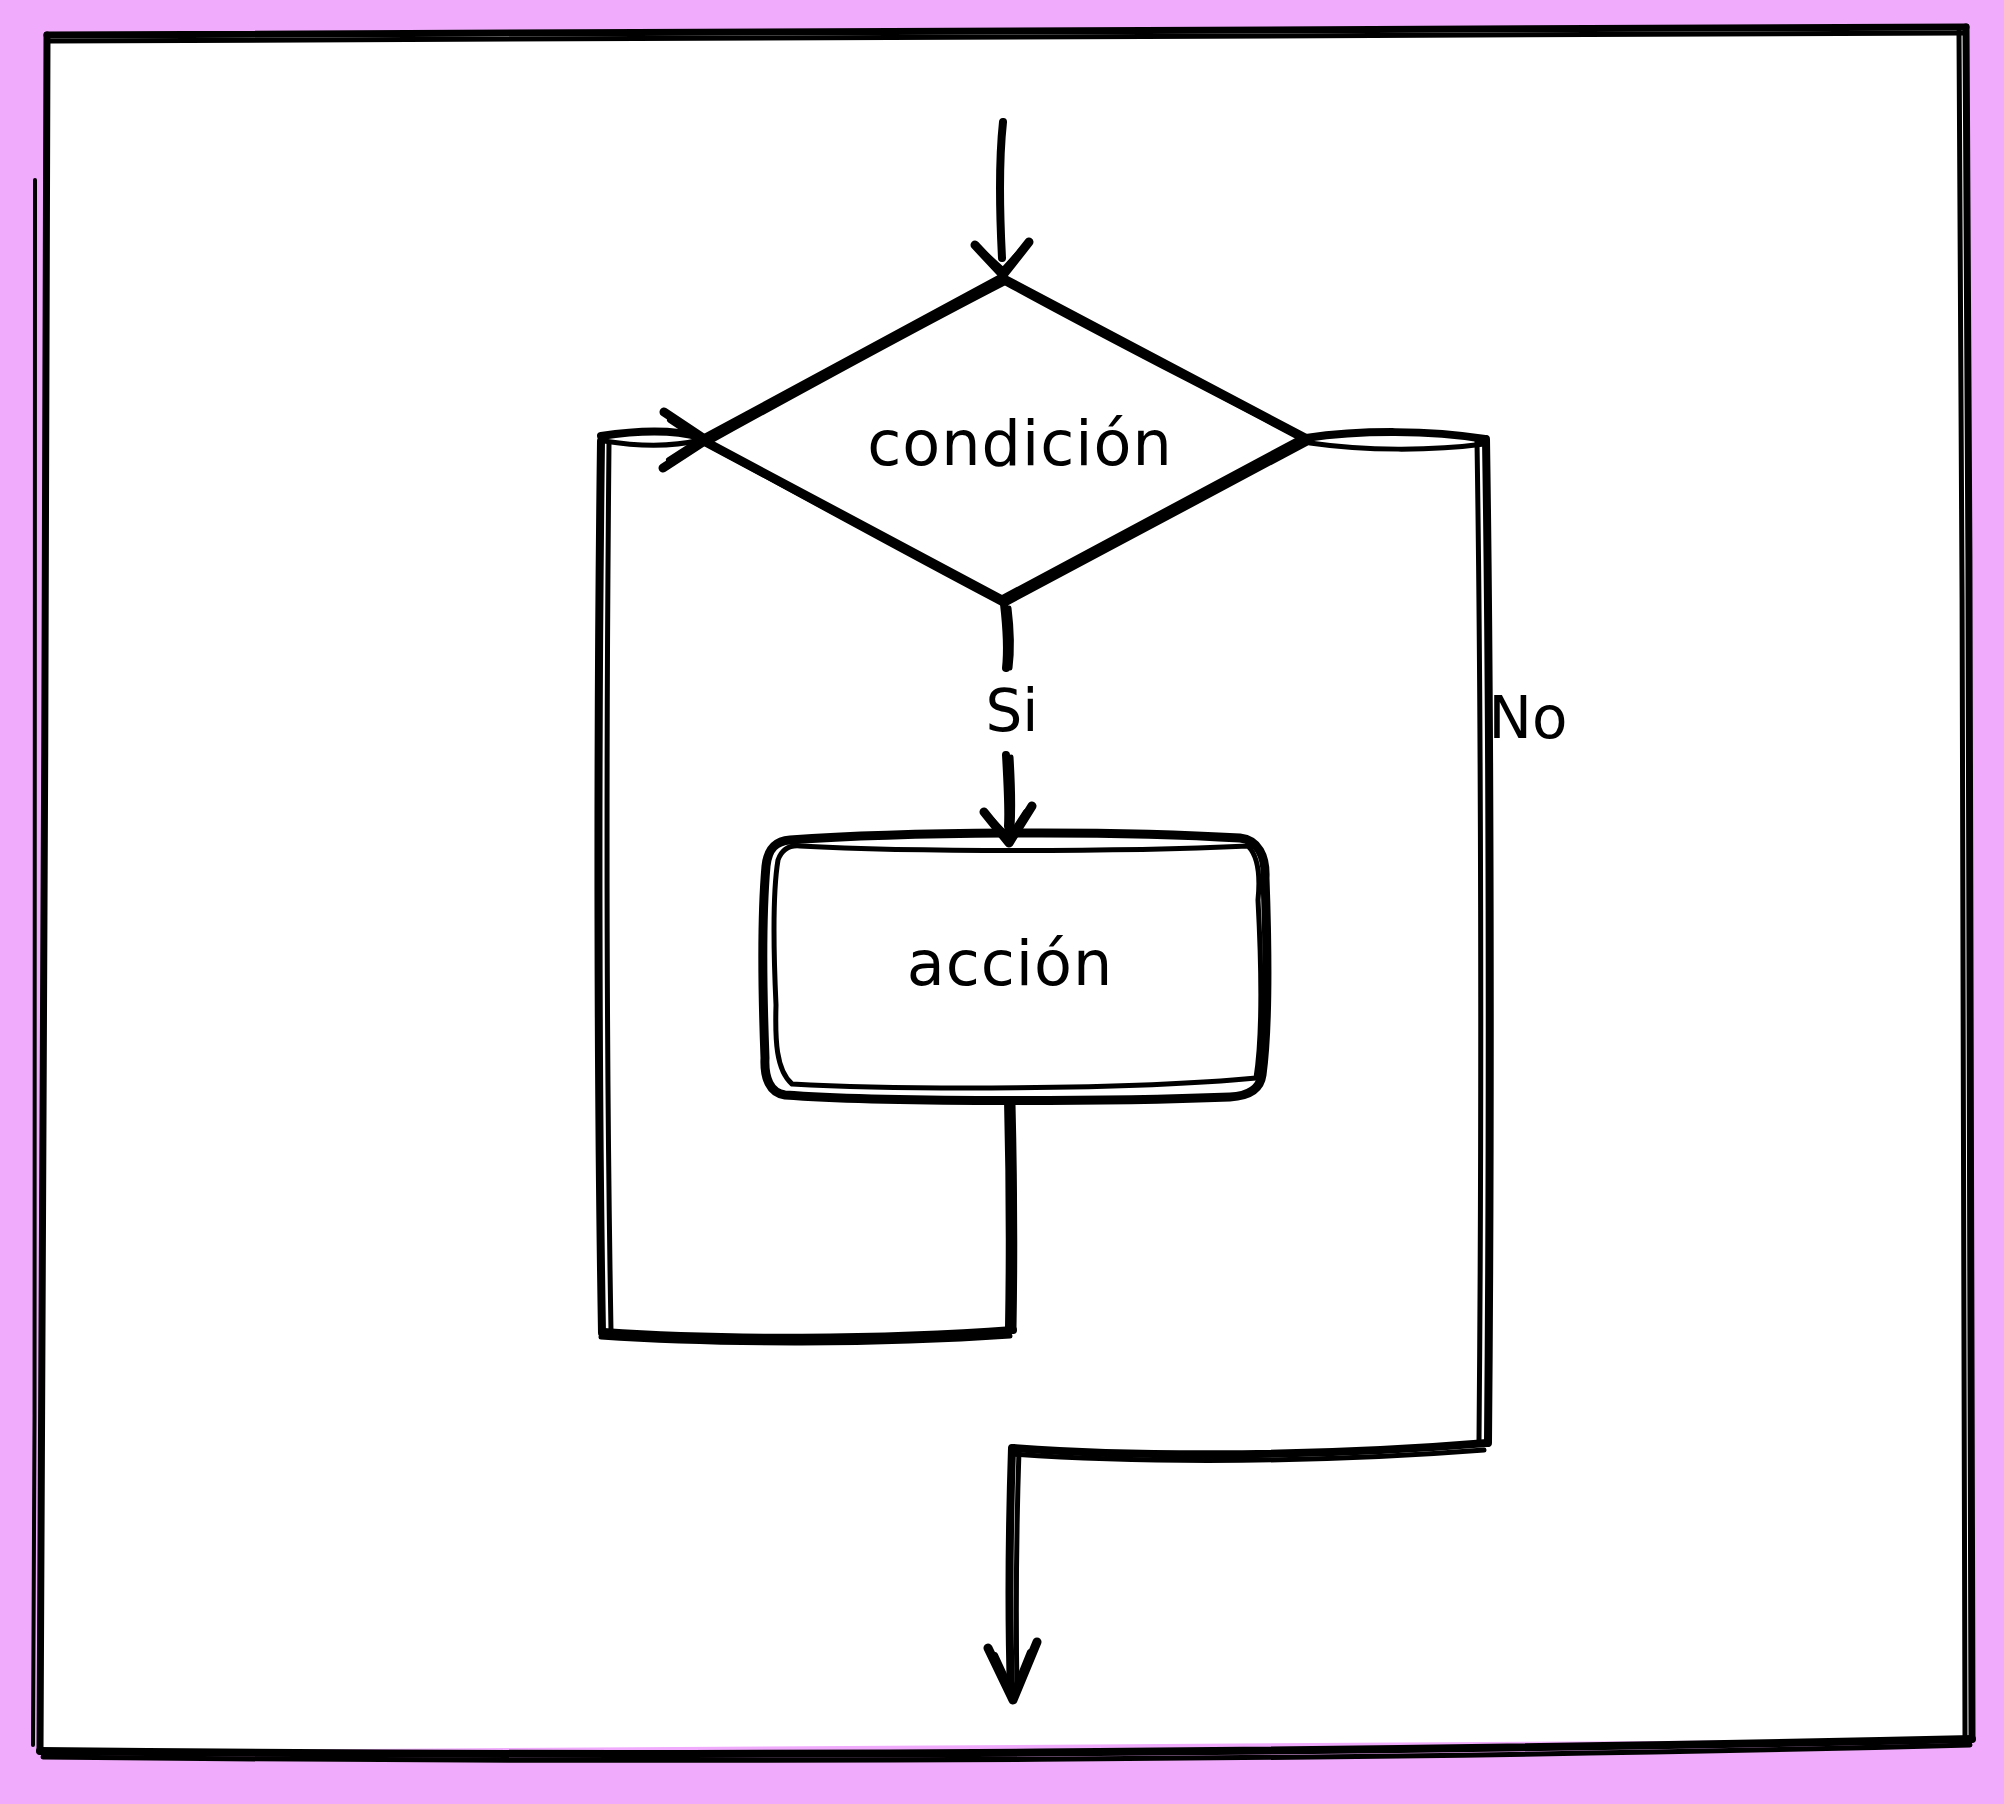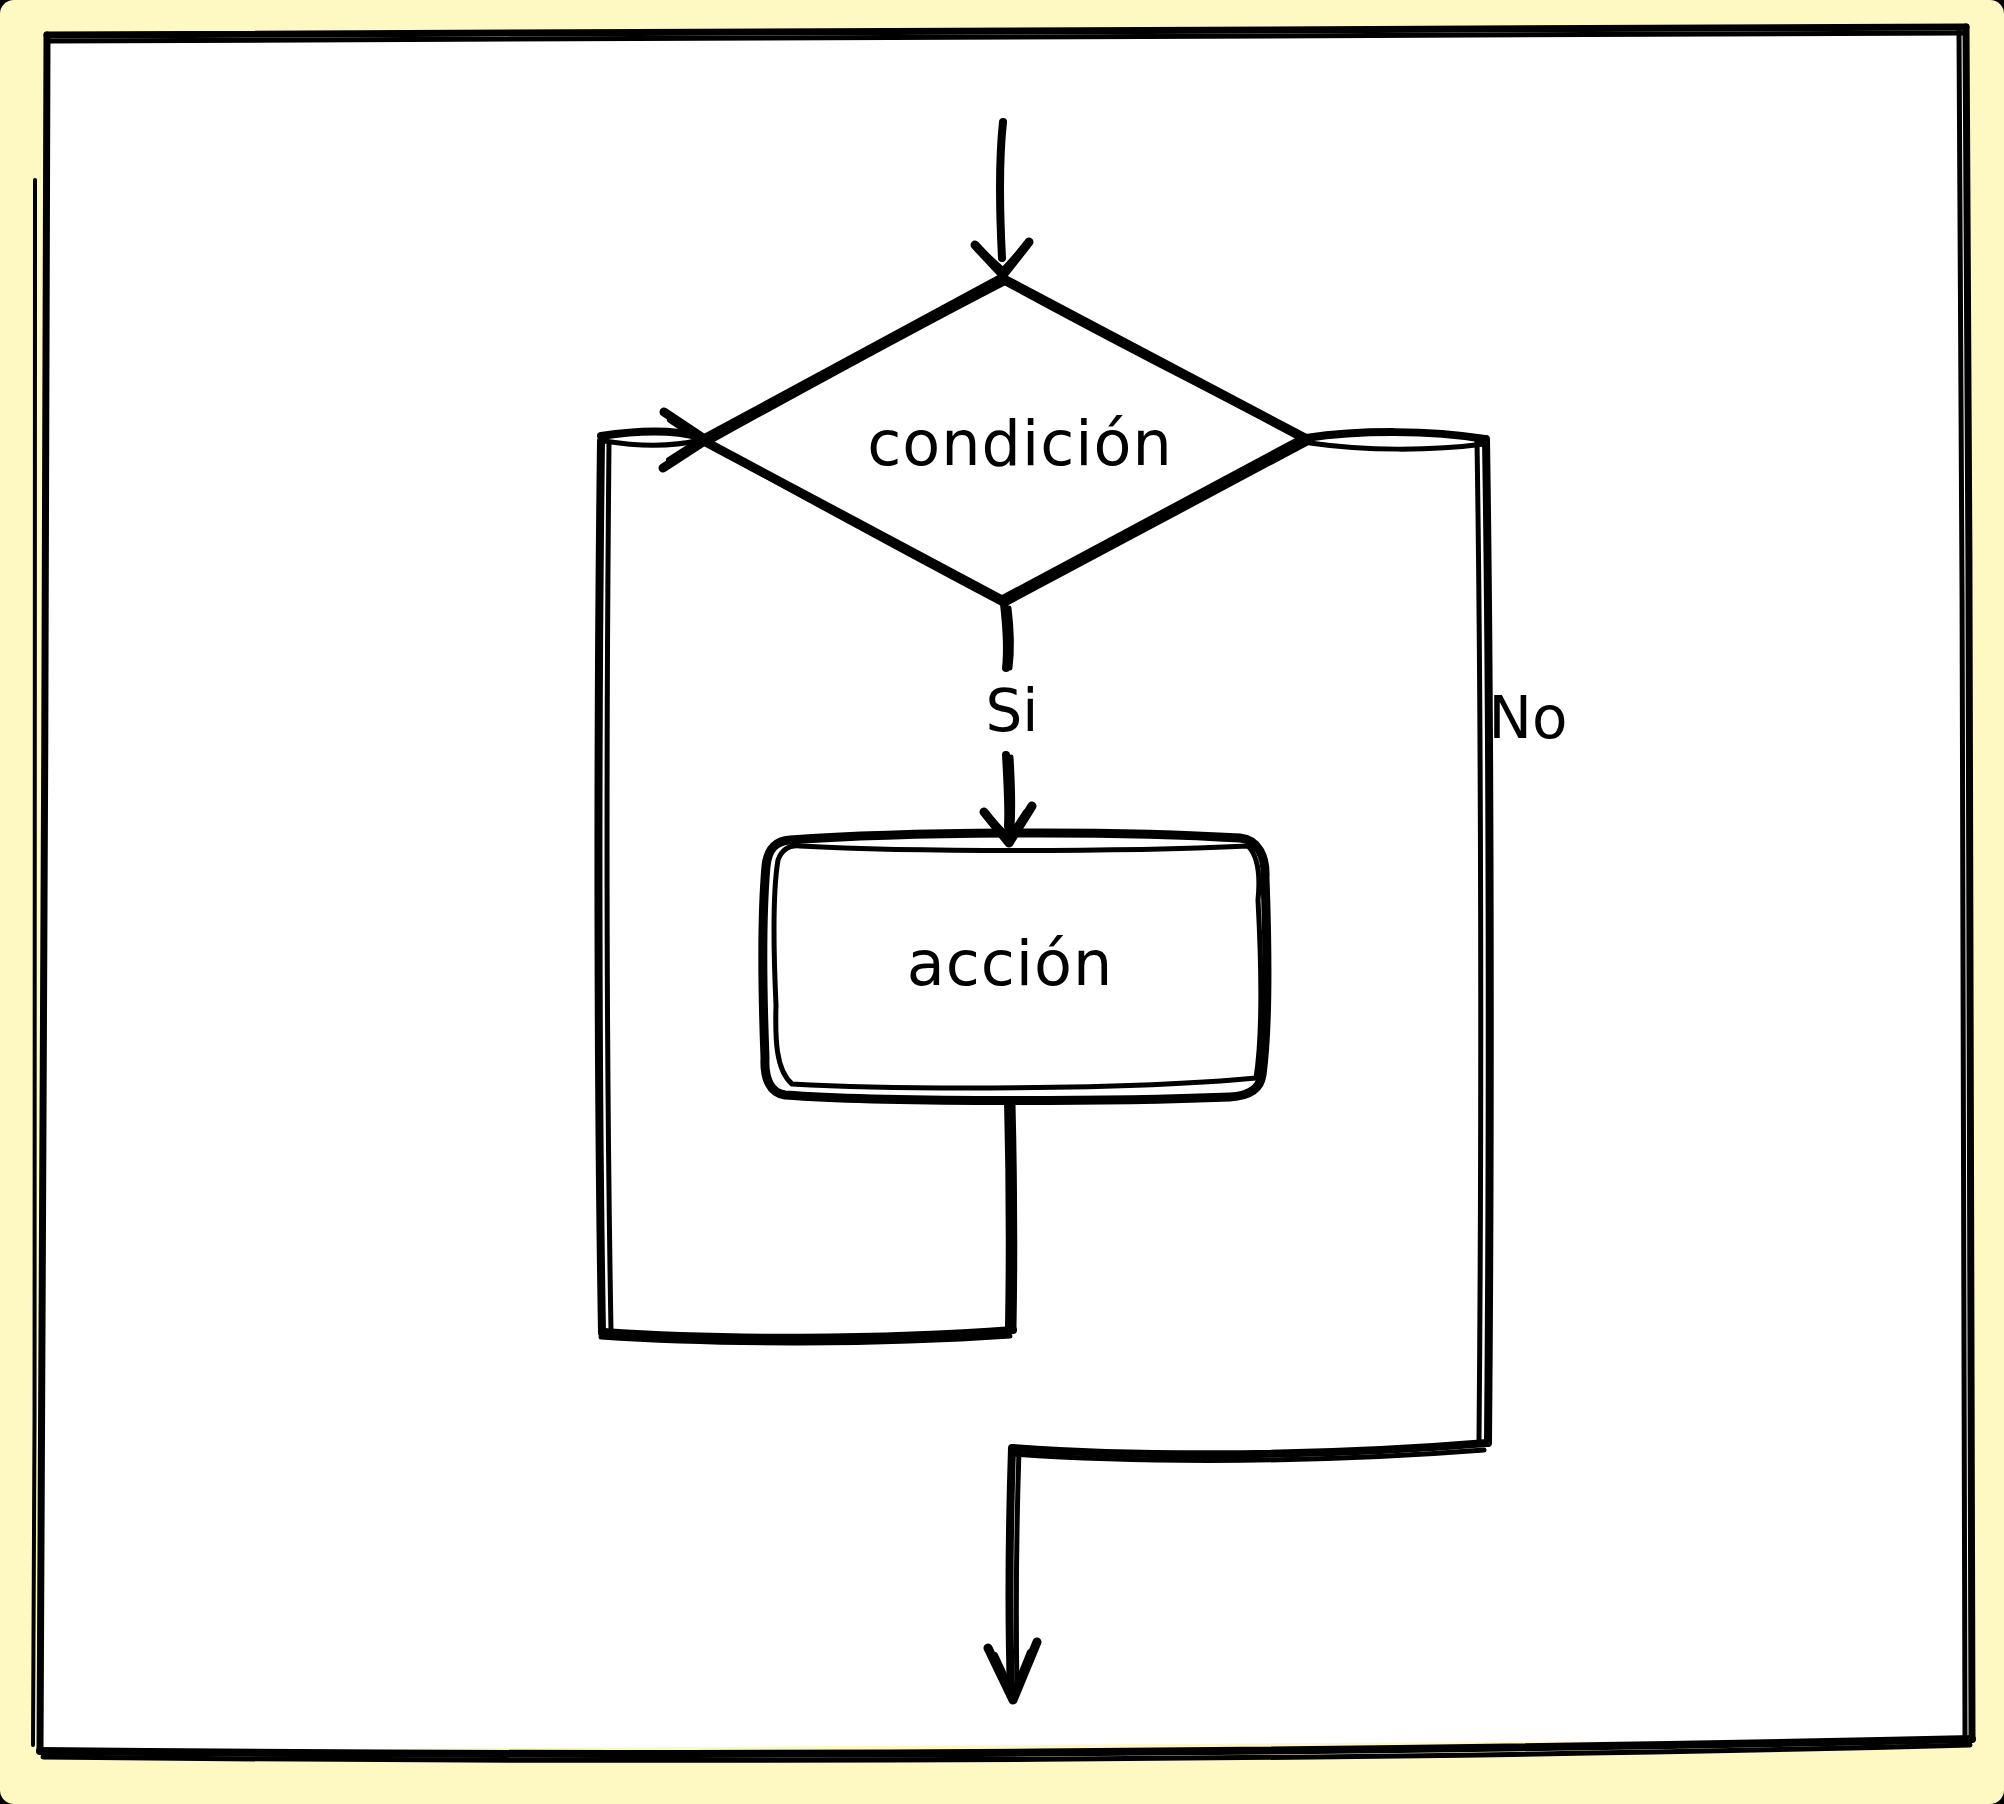--- a/index.html
+++ b/index.html
@@ -11,22 +11,21 @@
   body {
     width: 2004px;
     height: 1804px;
     overflow: hidden;
     font-family: "DejaVu Sans", sans-serif;
   }
   #stage {
     position: relative;
     width: 2004px;
     height: 1804px;
-    background: #fef9c3;
-    border-radius: 14px;
+    background: #f0abfc;
   }
   #stage svg {
     position: absolute;
     top: 0;
     left: 0;
     display: block;
   }
   .sketch-stroke {
     fill: none;
     stroke: #000000;

